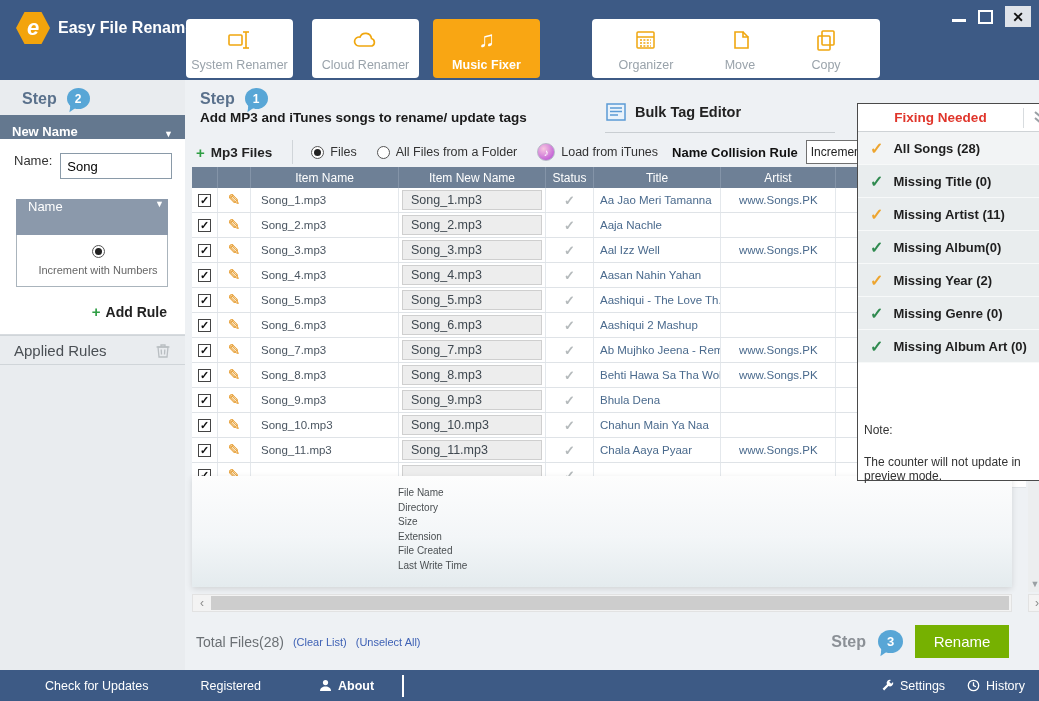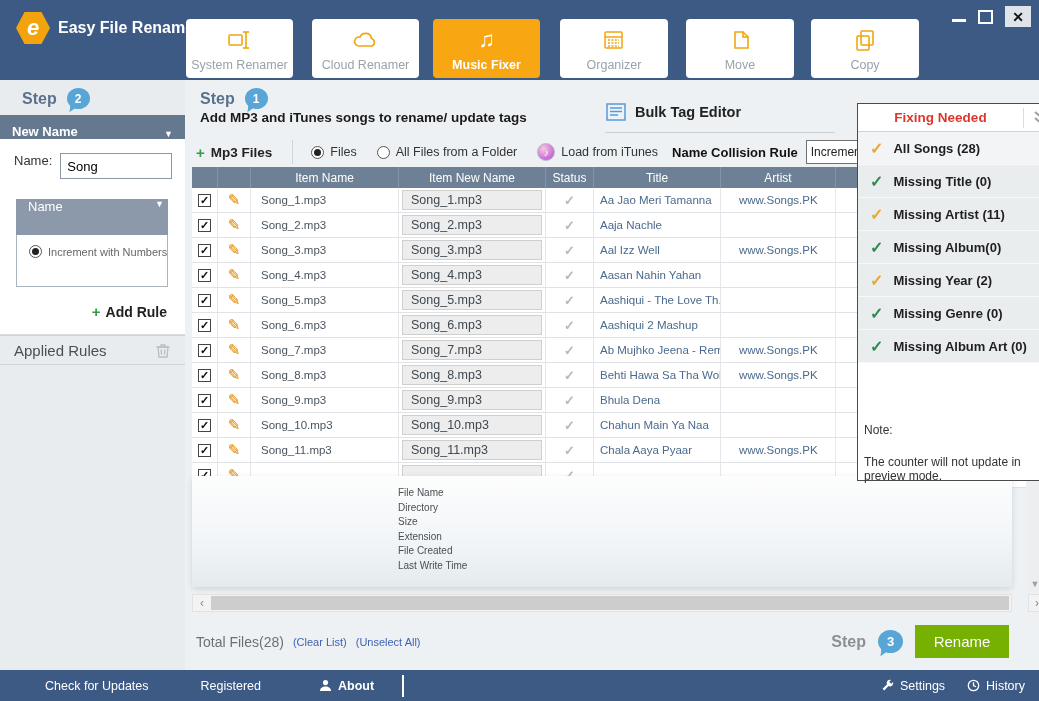--- a/index.html
+++ b/index.html
@@ -33,21 +33,21 @@
   .rule-panel { background:#fff; padding:14px 14px 10px 14px; border-bottom:1px solid #d7dbdf; }
   .name-row { display:flex; align-items:flex-start; gap:8px; }
   .name-row label { font-size:13px; color:#333; }
   .name-row input { width:112px; height:26px; border:1px solid #8a9aa8; font-size:13px; padding:0 6px; font-family:"Liberation Sans",sans-serif; }
   .inner-drop { margin:20px 0 0 2px; width:152px; }
   .inner-drop-header { height:36px; background:#8b99ab; color:#fff; font-size:13px; display:flex; align-items:flex-start; padding:0 4px 0 12px; cursor:pointer; }
   .inner-drop-header .caret { margin-left:auto; font-size:9px; }
   .inner-drop-body { border:1px solid #aab4bc; border-top:none; background:#fff; height:52px; padding:10px 0 0 12px; }
   .radio { width:13px; height:13px; border:1.5px solid #555; border-radius:50%; background:#fff; display:inline-flex; align-items:center; justify-content:center; flex:none; }
   .radio.sel::after { content:""; width:7px; height:7px; border-radius:50%; background:#222; }
-  .radio-opt { display:flex; align-items:center; gap:6px; cursor:pointer; }
+  .radio-opt { display:flex; align-items:center; gap:6px; cursor:pointer;flex-direction:column; }
   .radio-opt .rlabel { font-size:11px; color:#666; white-space:nowrap; }
   .add-rule { display:flex; justify-content:flex-end; align-items:center; gap:5px; padding:16px 4px 4px 0; cursor:pointer; }
   .plus-green { color:#2f9e44; font-weight:bold; font-size:15px; }
   .add-rule-label { font-size:14px; font-weight:bold; color:#222; }
   .applied-rules { height:30px; background:#e9ecef; border-top:1px solid #d0d5d9; border-bottom:1px solid #d0d5d9; display:flex; align-items:center; padding:0 14px; }
   .applied-rules .ar-label { font-size:15px; color:#4a4f54; }
   .trash { margin-left:auto; cursor:pointer; }
 
   
   .main { position:absolute; left:185px; top:80px; width:854px; height:590px; }
@@ -162,42 +162,42 @@
         <svg width="28" height="24" viewBox="0 0 28 22" fill="none" stroke="#f0a70f" stroke-width="1.7">
           <path d="M7 17a4.5 4.5 0 1 1 1-8.9A6 6 0 0 1 19.5 9.5 4 4 0 0 1 20 17z"></path>
         </svg>
       </span>
       <span class="tlabel">Cloud Renamer</span>
     </div>
     <div class="tab active" style="left:433px">
       <span class="ticon">♫</span>
       <span class="tlabel">Music Fixer</span>
     </div>
-    <div class="tab" style="left:560px;width:108px">
+    <div class="tab" style="left:592px;width:108px">
       <span class="ticon">
         <svg width="24" height="24" viewBox="0 0 24 24" fill="none" stroke="#f0a70f" stroke-width="1.5">
           <rect x="3" y="4" width="17" height="16" rx="1"></rect>
             <line x1="3" y1="9" x2="20" y2="9"></line>
           <line x1="6" y1="12" x2="17" y2="12" stroke-dasharray="2 1.4"></line>
             <line x1="6" y1="15" x2="17" y2="15" stroke-dasharray="2 1.4"></line>
             <line x1="6" y1="18" x2="17" y2="18" stroke-dasharray="2 1.4"></line>
         </svg>
       </span>
       <span class="tlabel">Organizer</span>
     </div>
     <div class="tab" style="left:686px;width:108px">
       <span class="ticon">
         <svg width="22" height="24" viewBox="0 0 22 24" fill="none" stroke="#f0a70f" stroke-width="1.6">
           <path d="M6 4h8v5h5v11H6z" fill="none"></path>
             <path d="M14 4l5 5"></path>
         </svg>
       </span>
       <span class="tlabel">Move</span>
     </div>
-    <div class="tab" style="left:811px;width:108px">
+    <div class="tab" style="left:772px;width:108px">
       <span class="ticon">
         <svg width="24" height="24" viewBox="0 0 24 24" fill="none" stroke="#f0a70f" stroke-width="1.6">
           <rect x="8" y="3" width="12" height="14" rx="1"></rect>
             <rect x="4" y="8" width="12" height="14" rx="1"></rect>
         </svg>
       </span>
       <span class="tlabel">Copy</span>
     </div>
 
     <div class="winbtns">

